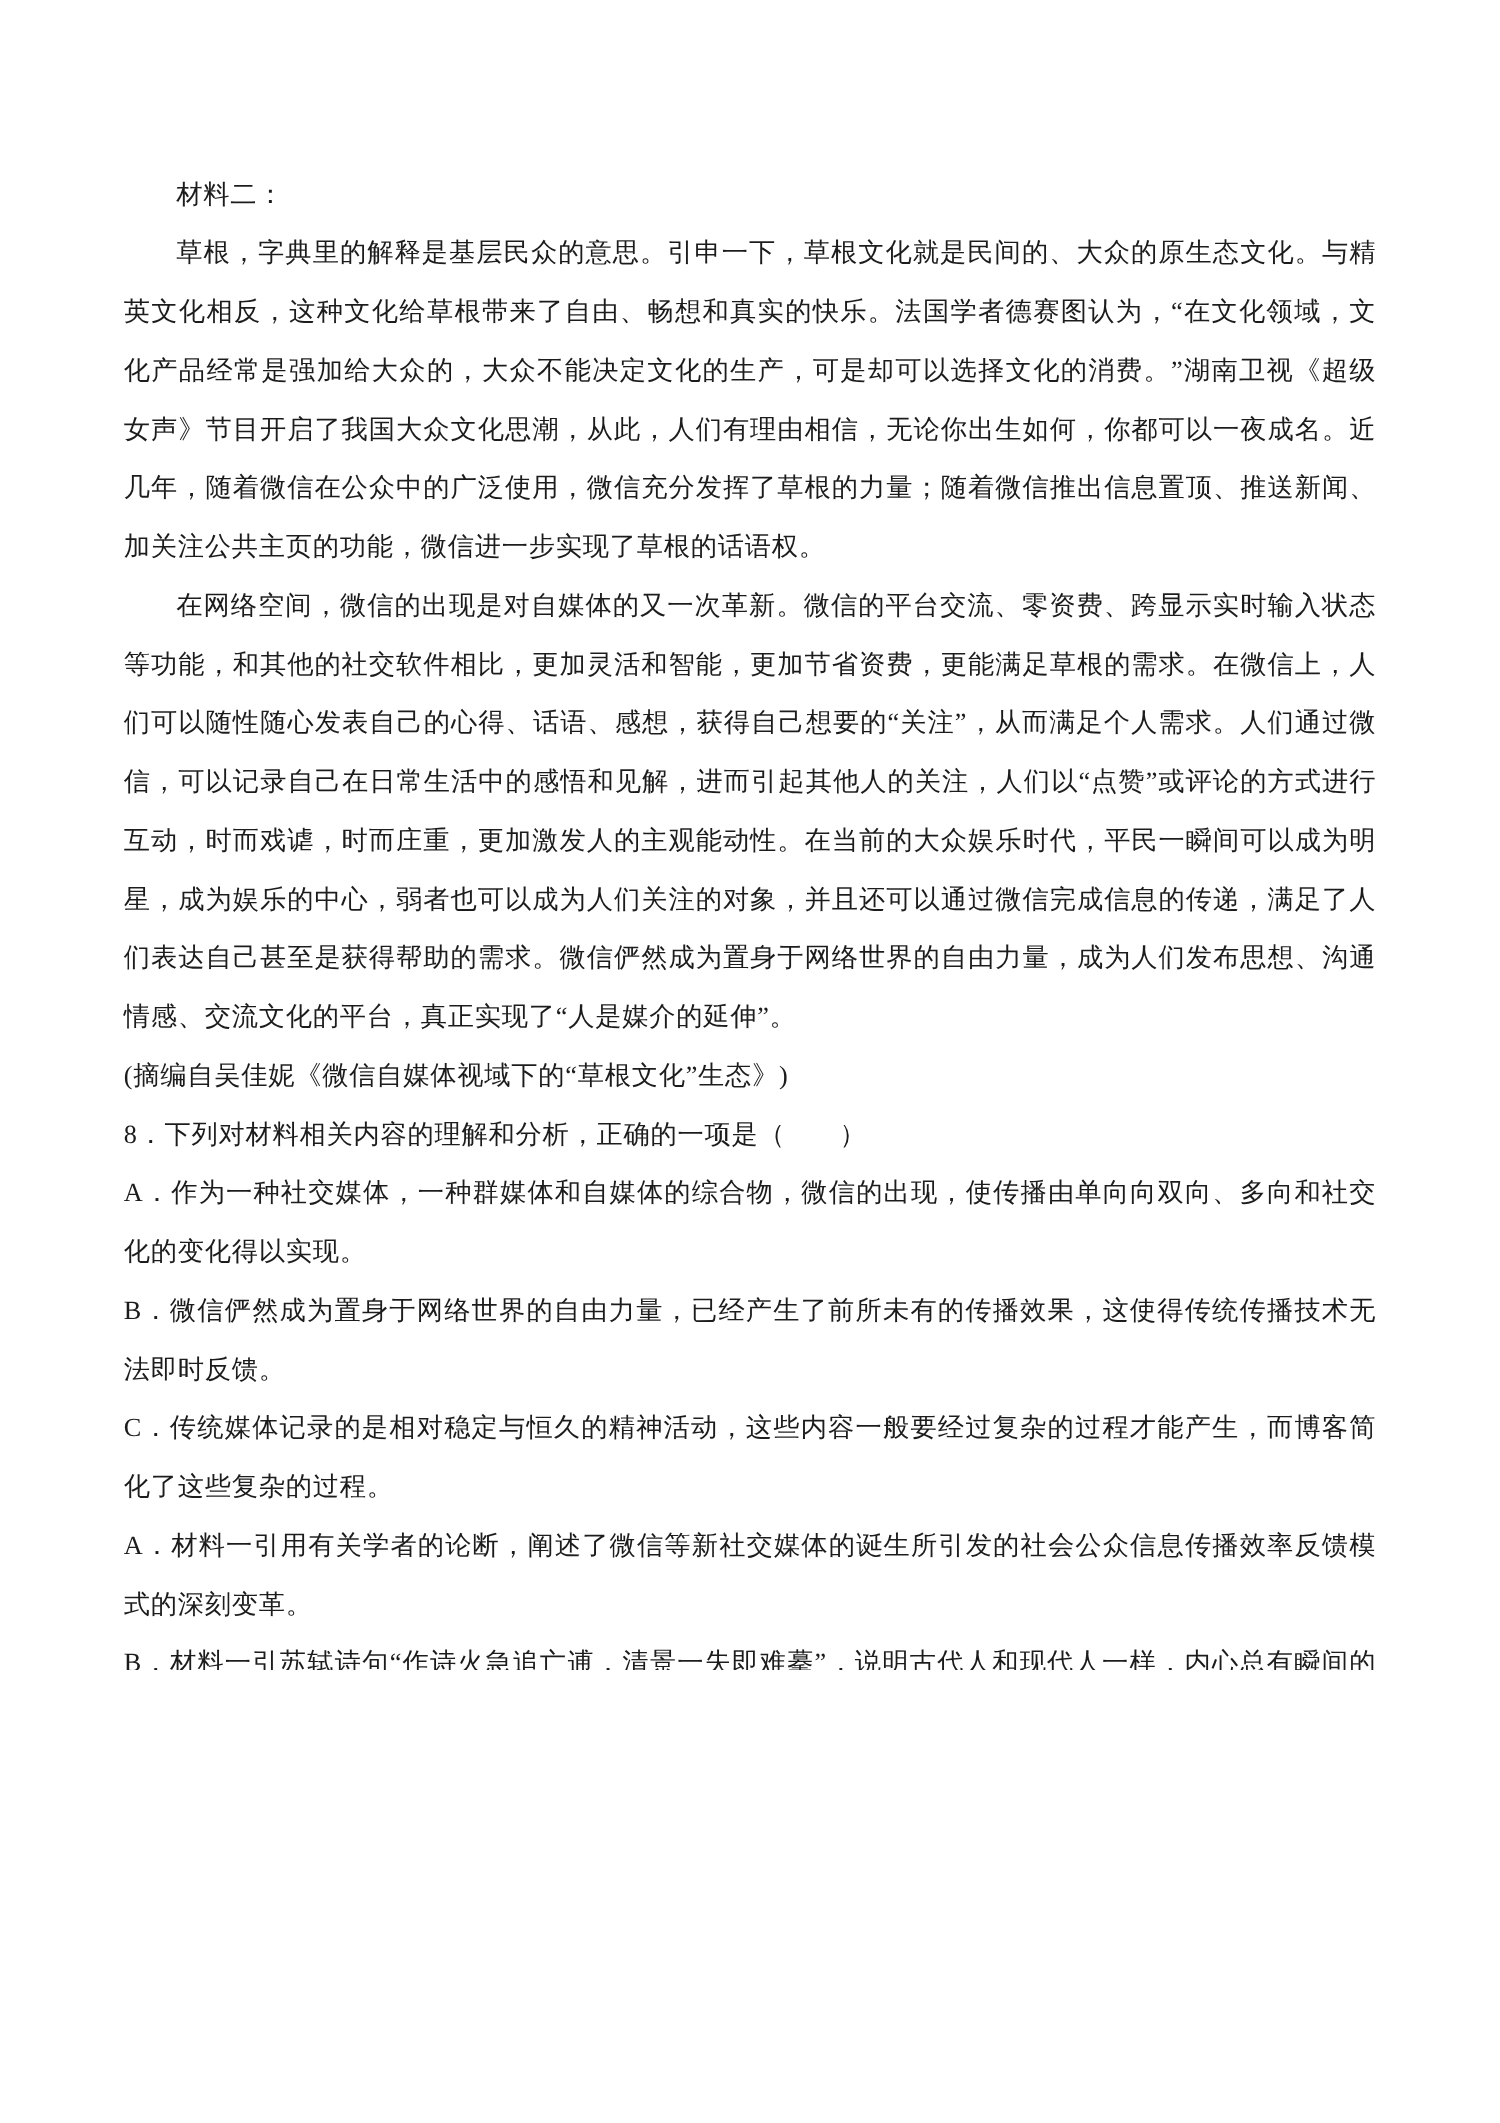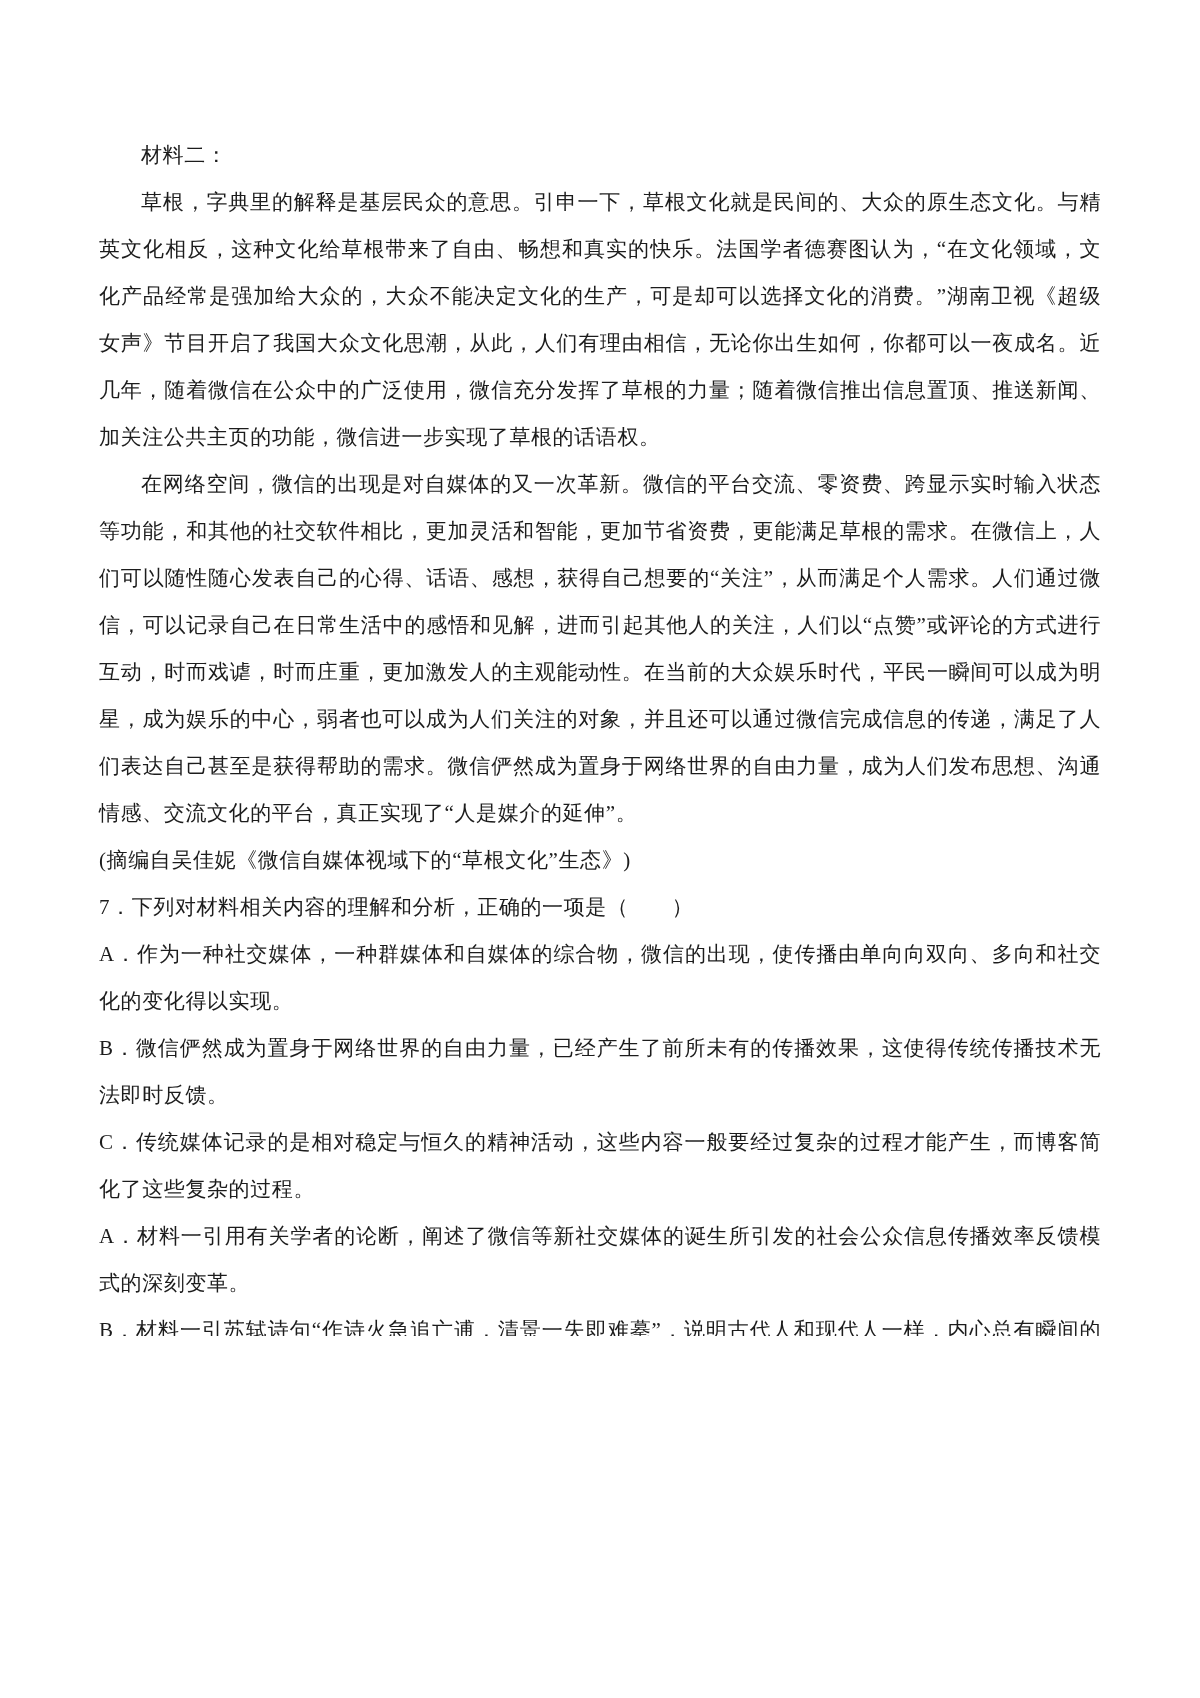--- a/index.html
+++ b/index.html
@@ -52,21 +52,21 @@
 <div class="page">
 
   <p class="para material-label">材料二：</p>
 
   <p class="para indent">草根，字典里的解释是基层民众的意思。引申一下，草根文化就是民间的、大众的原生态文化。与精英文化相反，这种文化给草根带来了自由、畅想和真实的快乐。法国学者德赛图认为，“在文化领域，文化产品经常是强加给大众的，大众不能决定文化的生产，可是却可以选择文化的消费。”湖南卫视《超级女声》节目开启了我国大众文化思潮，从此，人们有理由相信，无论你出生如何，你都可以一夜成名。近几年，随着微信在公众中的广泛使用，微信充分发挥了草根的力量；随着微信推出信息置顶、推送新闻、加关注公共主页的功能，微信进一步实现了草根的话语权。</p>
 
   <p class="para indent">在网络空间，微信的出现是对自媒体的又一次革新。微信的平台交流、零资费、跨显示实时输入状态等功能，和其他的社交软件相比，更加灵活和智能，更加节省资费，更能满足草根的需求。在微信上，人们可以随性随心发表自己的心得、话语、感想，获得自己想要的“关注”，从而满足个人需求。人们通过微信，可以记录自己在日常生活中的感悟和见解，进而引起其他人的关注，人们以“点赞”或评论的方式进行互动，时而戏谑，时而庄重，更加激发人的主观能动性。在当前的大众娱乐时代，平民一瞬间可以成为明星，成为娱乐的中心，弱者也可以成为人们关注的对象，并且还可以通过微信完成信息的传递，满足了人们表达自己甚至是获得帮助的需求。微信俨然成为置身于网络世界的自由力量，成为人们发布思想、沟通情感、交流文化的平台，真正实现了“人是媒介的延伸”。</p>
 
   <p class="para attribution">(摘编自吴佳妮《微信自媒体视域下的“草根文化”生态》)</p>
 
-  <p class="para">7．下列对材料相关内容的理解和分析，正确的一项是（　　）</p>
+  <p class="para">8．下列对材料相关内容的理解和分析，正确的一项是（　　）</p>
 
   <p class="para">A．作为一种社交媒体，一种群媒体和自媒体的综合物，微信的出现，使传播由单向向双向、多向和社交化的变化得以实现。</p>
 
   <p class="para">B．微信俨然成为置身于网络世界的自由力量，已经产生了前所未有的传播效果，这使得传统传播技术无法即时反馈。</p>
 
   <p class="para">C．传统媒体记录的是相对稳定与恒久的精神活动，这些内容一般要经过复杂的过程才能产生，而博客简化了这些复杂的过程。</p>
 
 
 
   <p class="para">A．材料一引用有关学者的论断，阐述了微信等新社交媒体的诞生所引发的社会公众信息传播效率反馈模式的深刻变革。</p>

